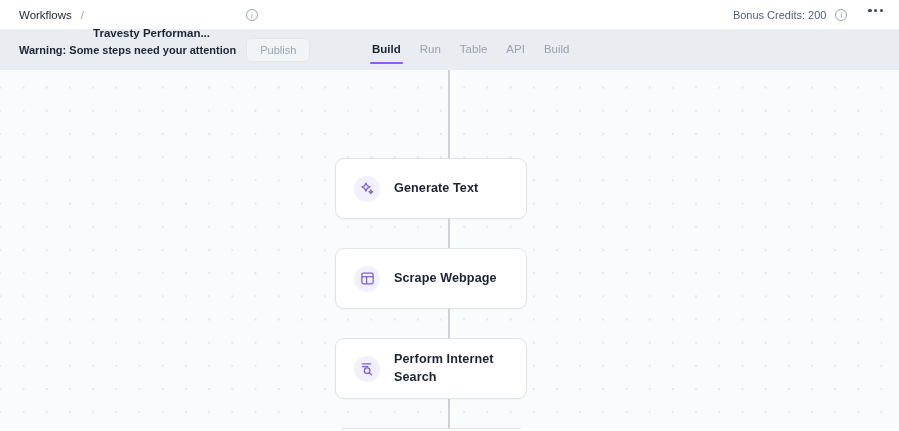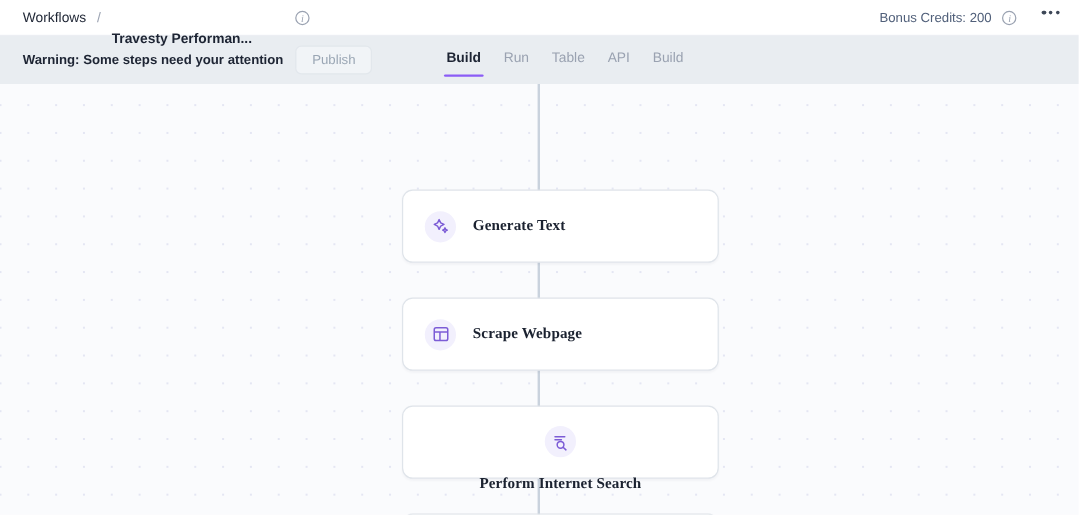--- a/index.html
+++ b/index.html
@@ -119,31 +119,30 @@
   #connector{
     position:absolute;
     left:448px; top:0; bottom:0;
     width:1.6px;
     background:#c9d2dd;
   }
 
   .node{
     position:absolute;
     left:335px;
-    width:264px;
+    width:192px;
     background:#ffffff;
     border:1px solid #dfe4ea;
     border-radius:9px;
     display:flex;
     align-items:center;
     gap:14px;
-    padding:16px 18px;
+    padding:0 18px;
     box-shadow:0 1px 2px rgba(28,38,59,.035);
     cursor:pointer;
-    font-family:Liberation Serif, serif;
   }
   .node-title{
     font-size:12.6px;
     font-weight:700;
     color:#1b2230;
     line-height:1.36;
     letter-spacing:.1px;
   }
   .ic-wrap{
     width:26px; height:26px;
@@ -218,21 +217,21 @@
     <span class="ic-wrap">
       <svg width="15" height="15" viewBox="0 0 24 24" fill="none" stroke="#7c5cd6" stroke-width="2" stroke-linejoin="round">
         <rect x="3" y="3.5" width="18" height="17" rx="2.4"></rect>
         <path d="M3 9.2 H21"></path>
         <path d="M10.6 9.2 V20.5"></path>
       </svg>
     </span>
     <span class="node-title">Scrape Webpage</span>
   </div>
 
-  <div class="node" style="top:268px;height:61px;flex-direction:column;">
+  <div class="node" style="top:268px;height:61px;">
     <span class="ic-wrap">
       <svg width="15" height="15" viewBox="0 0 24 24" fill="none" stroke="#7c5cd6" stroke-width="2" stroke-linecap="round">
         <path d="M4 4.6 H17"></path>
         <path d="M4 8.8 H12.5"></path>
         <circle cx="11.4" cy="15.4" r="4.5"></circle>
         <path d="M14.8 18.8 L18.6 22.2"></path>
       </svg>
     </span>
     <span class="node-title">Perform Internet Search</span>
   </div>

